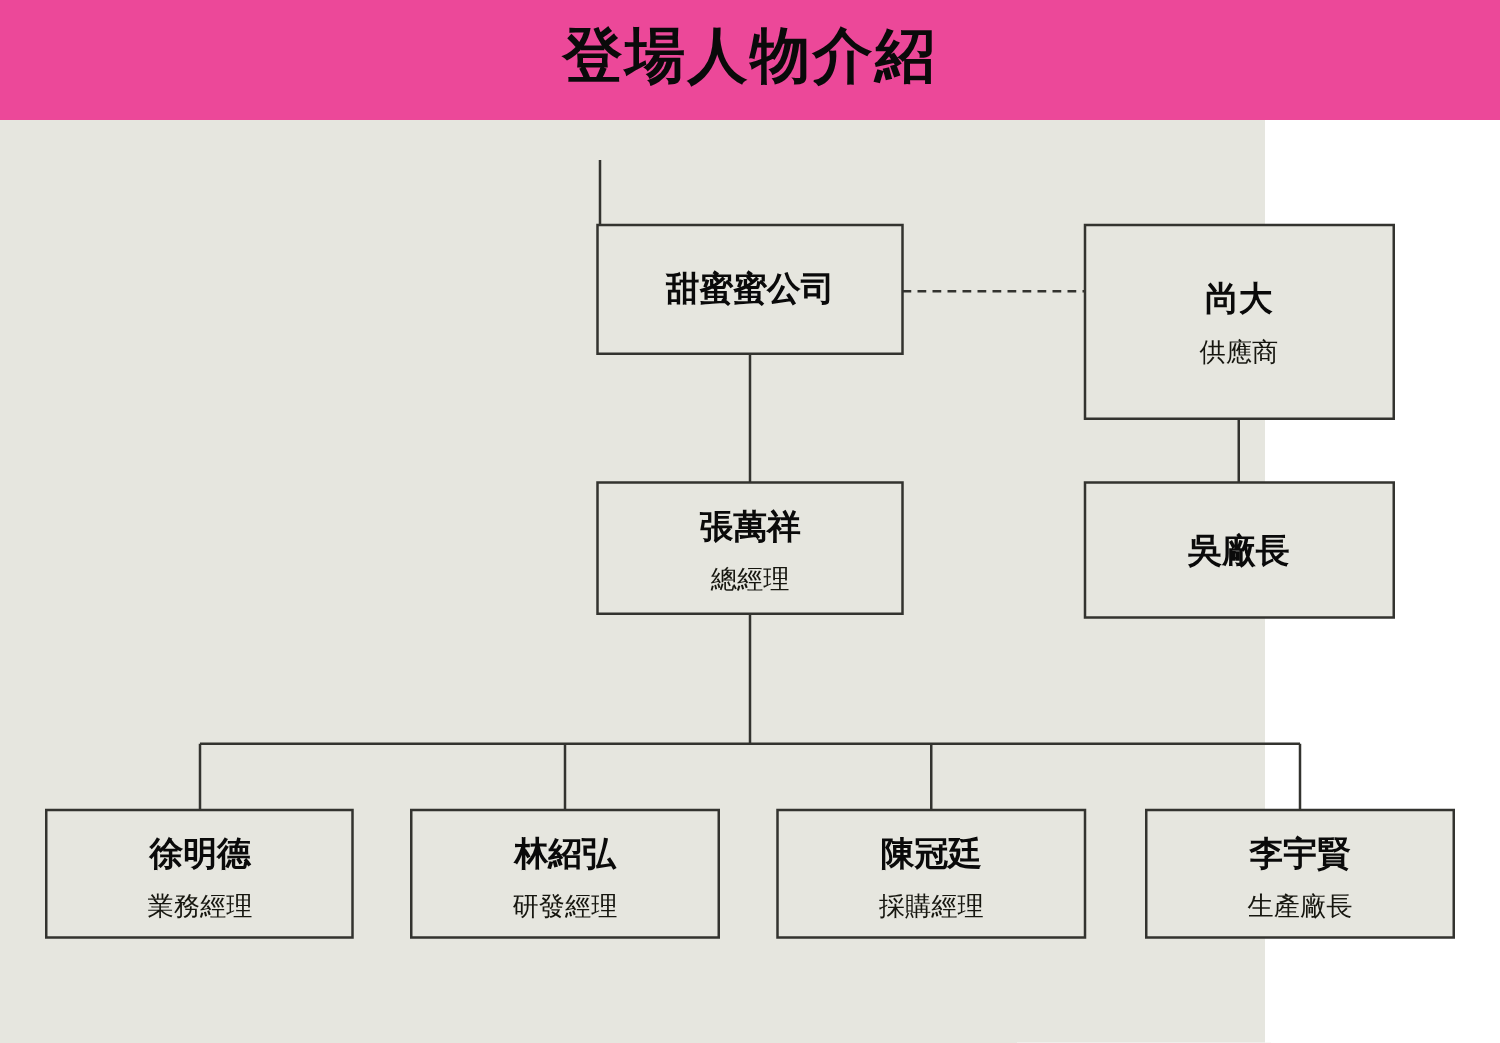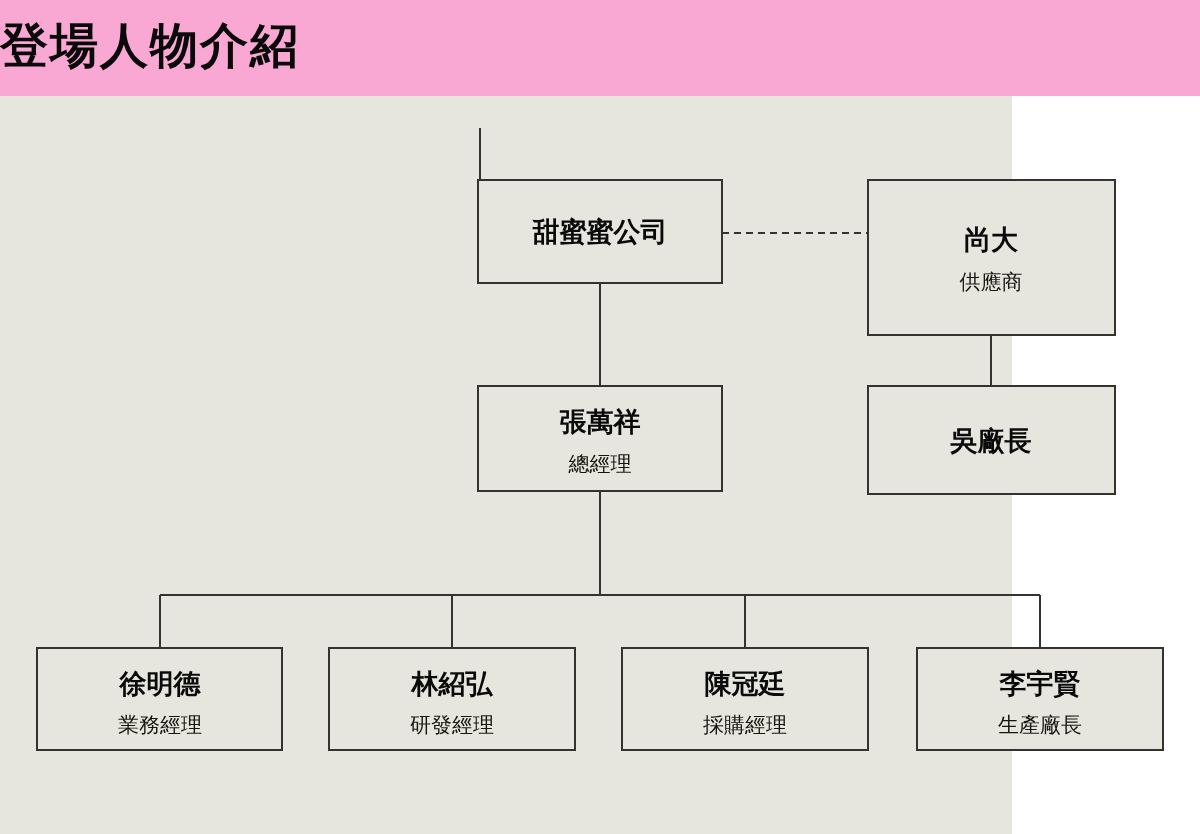--- a/index.html
+++ b/index.html
@@ -18,24 +18,24 @@
     width: 1200px;
     height: 834px;
     background: #ffffff;
   }
   #header-band {
     position: absolute;
     left: 0;
     top: 0;
     width: 1200px;
     height: 96px;
-    background: #f9a8d4;
+    background: #ec4899;
     display: flex;
     align-items: center;
-    justify-content: flex-start;
+    justify-content: center;
   }
   #page-title {
     font-size: 48px;
     font-weight: bold;
     color: #0a0a0a;
     letter-spacing: 2px;
     line-height: 1;
     margin: 0;
     padding: 0 0 6px 0;
     font-family: "DejaVu Sans", "Liberation Sans", sans-serif;

